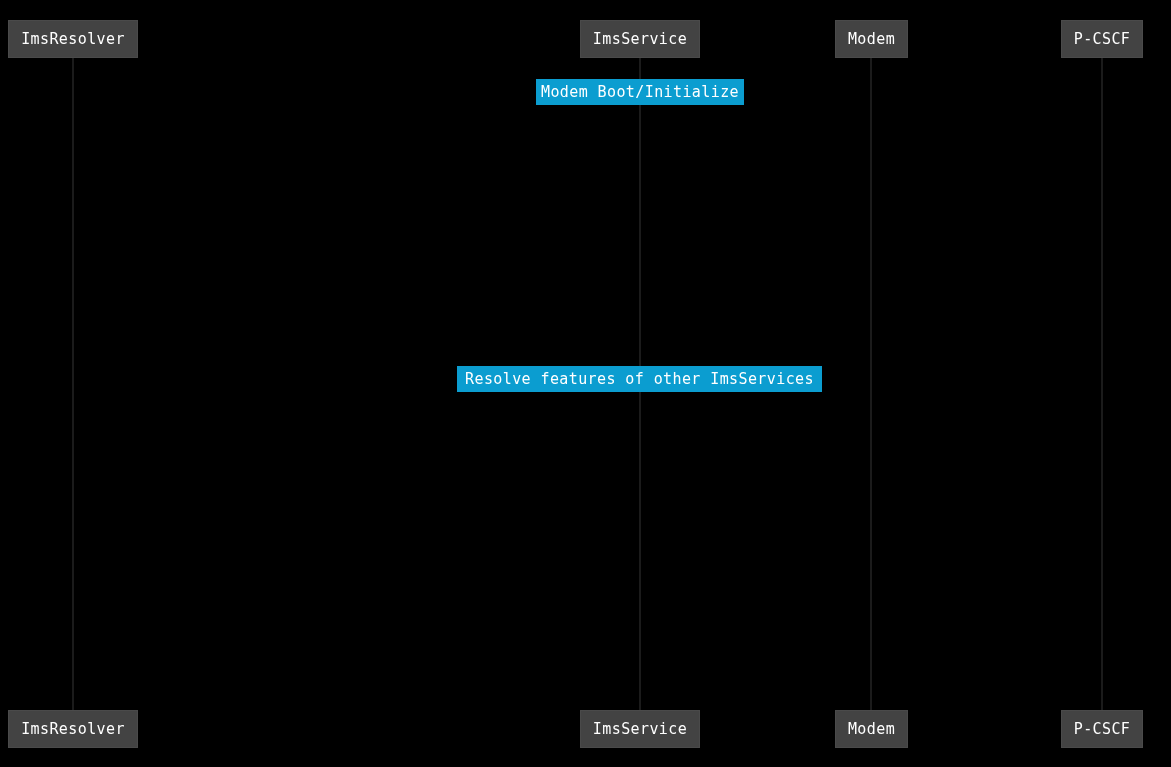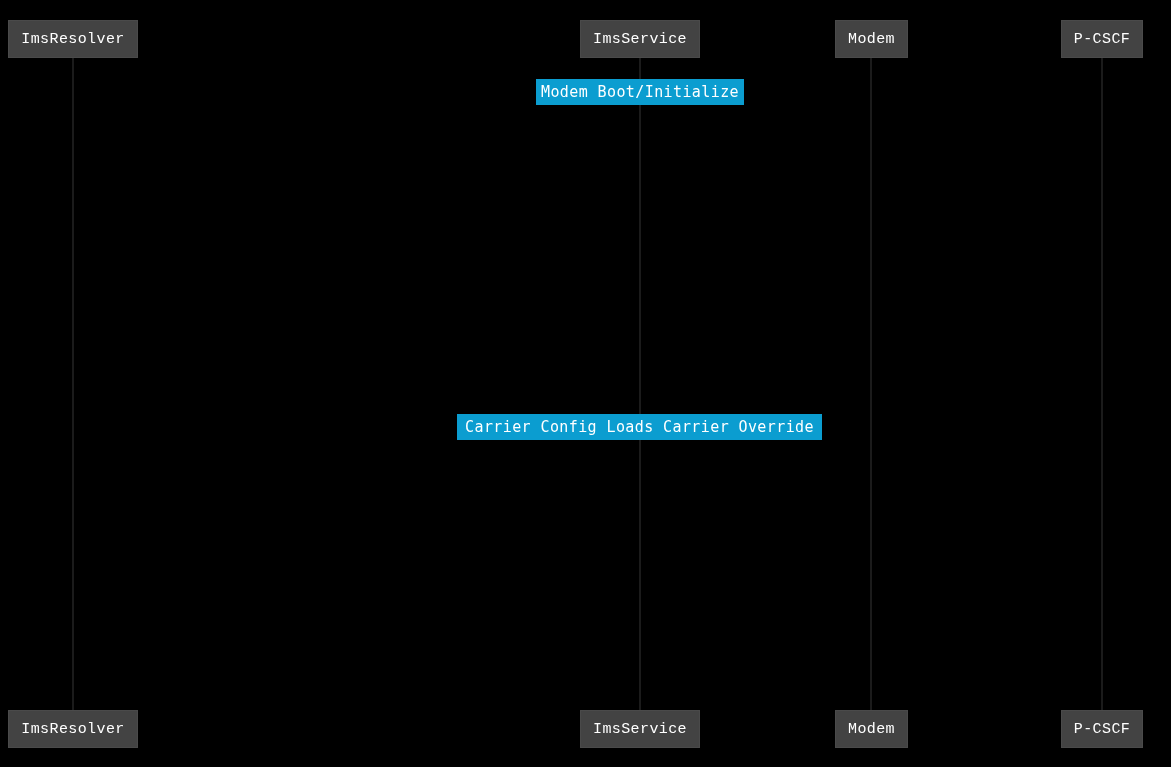--- a/index.html
+++ b/index.html
@@ -38,21 +38,20 @@
     background: #434343;
     border: 1px solid #4a4a4a;
     box-sizing: border-box;
     display: flex;
     align-items: center;
     justify-content: center;
     color: #ffffff;
     font-size: 15px;
     letter-spacing: 0.4px;
     white-space: nowrap;
-    font-family: Liberation Mono, monospace;
   }
   .participant.top { top: 20px; }
   .participant.bottom { top: 710px; }
 
   
   .note {
     position: absolute;
     height: 26px;
     background: #0b9dd0;
     display: flex;
@@ -86,22 +85,22 @@
   <div class="participant top" style="left:835px;width:73px">
     <span>Modem</span>
   </div>
   <div class="participant top" style="left:1061px;width:82px">
     <span>P-CSCF</span>
   </div>
 
   <div class="note" style="left:536px;top:79px;width:208px">
     <span>Modem Boot/Initialize</span>
   </div>
-  <div class="note" style="left:457px;top:414px;width:365px">
-    <span>Carrier Config Loads Carrier Override</span>
+  <div class="note" style="left:457px;top:366px;width:365px">
+    <span>Resolve features of other ImsServices</span>
   </div>
 
   <div class="participant bottom" style="left:8px;width:130px">
     <span>ImsResolver</span>
   </div>
   <div class="participant bottom" style="left:580px;width:120px">
     <span>ImsService</span>
   </div>
   <div class="participant bottom" style="left:835px;width:73px">
     <span>Modem</span>

